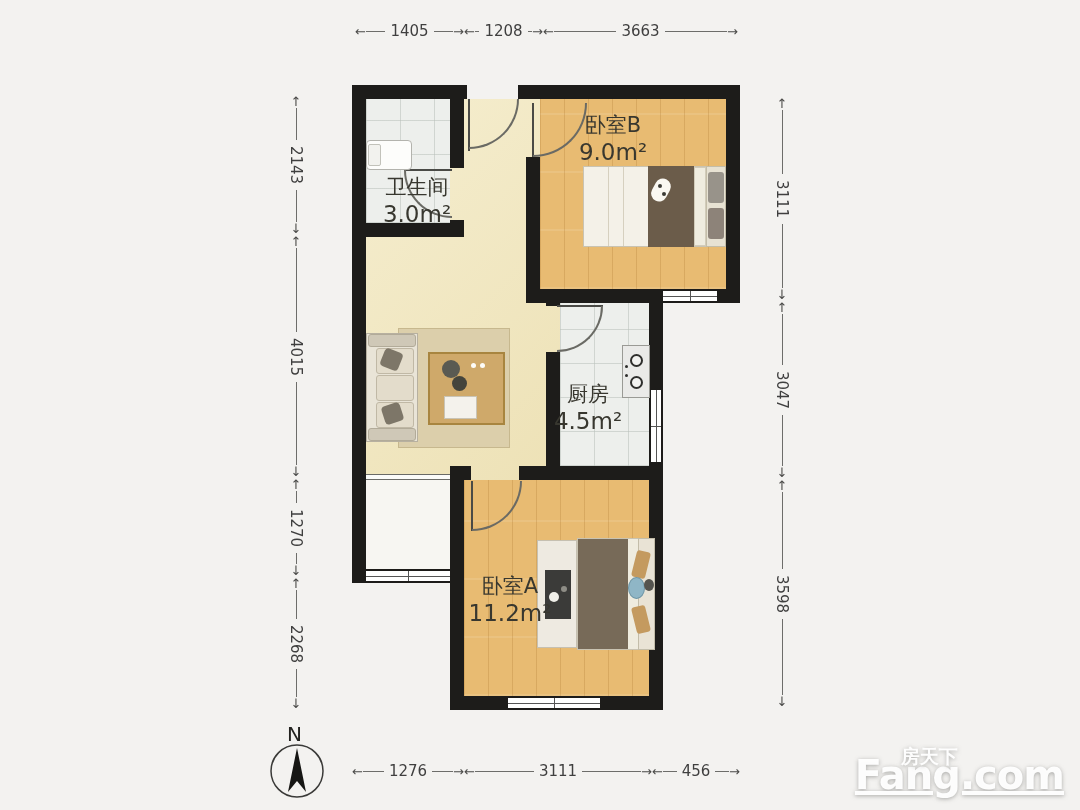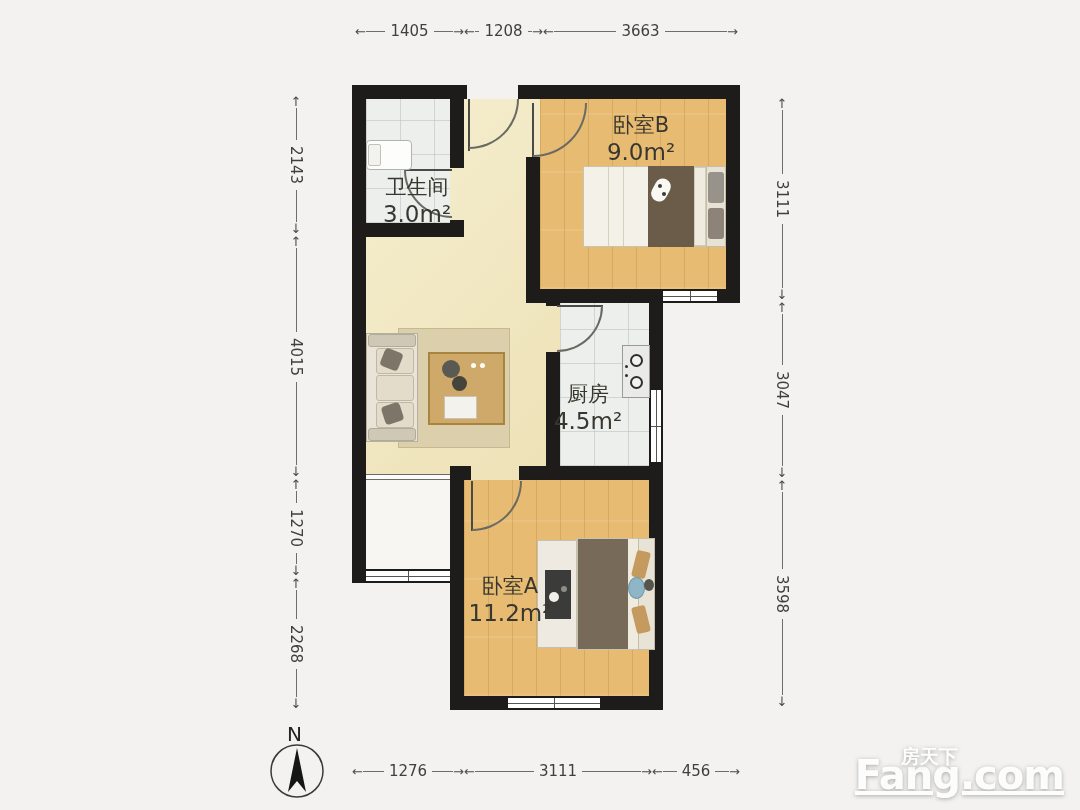--- a/index.html
+++ b/index.html
@@ -179,21 +179,21 @@
   <div class="furn" style="left:622px;top:345px;width:28px;height:53px;background:#eaeae8;border:1px solid #9a9a95;"></div>
   <div class="furn" style="left:630px;top:354px;width:13px;height:13px;border:2px solid #2e2e2c;border-radius:50%;background:#f2f2f0;"></div>
   <div class="furn" style="left:630px;top:376px;width:13px;height:13px;border:2px solid #2e2e2c;border-radius:50%;background:#f2f2f0;"></div>
   <div class="furn" style="left:625px;top:365px;width:3px;height:3px;background:#2e2e2c;border-radius:50%;"></div>
   <div class="furn" style="left:625px;top:374px;width:3px;height:3px;background:#2e2e2c;border-radius:50%;"></div>
 
   <div class="roomlabel" style="left:417px;top:174px;">
     <span class="nm">卫生间</span>
     <span class="ar">3.0m²</span>
   </div>
-  <div class="roomlabel" style="left:641px;top:112px;">
+  <div class="roomlabel" style="left:613px;top:112px;">
     <span class="nm">卧室B</span>
     <span class="ar">9.0m²</span>
   </div>
   <div class="roomlabel" style="left:588px;top:381px;">
     <span class="nm">厨房</span>
     <span class="ar">4.5m²</span>
   </div>
   <div class="roomlabel" style="left:510px;top:573px;">
     <span class="nm">卧室A</span>
     <span class="ar">11.2m²</span>

